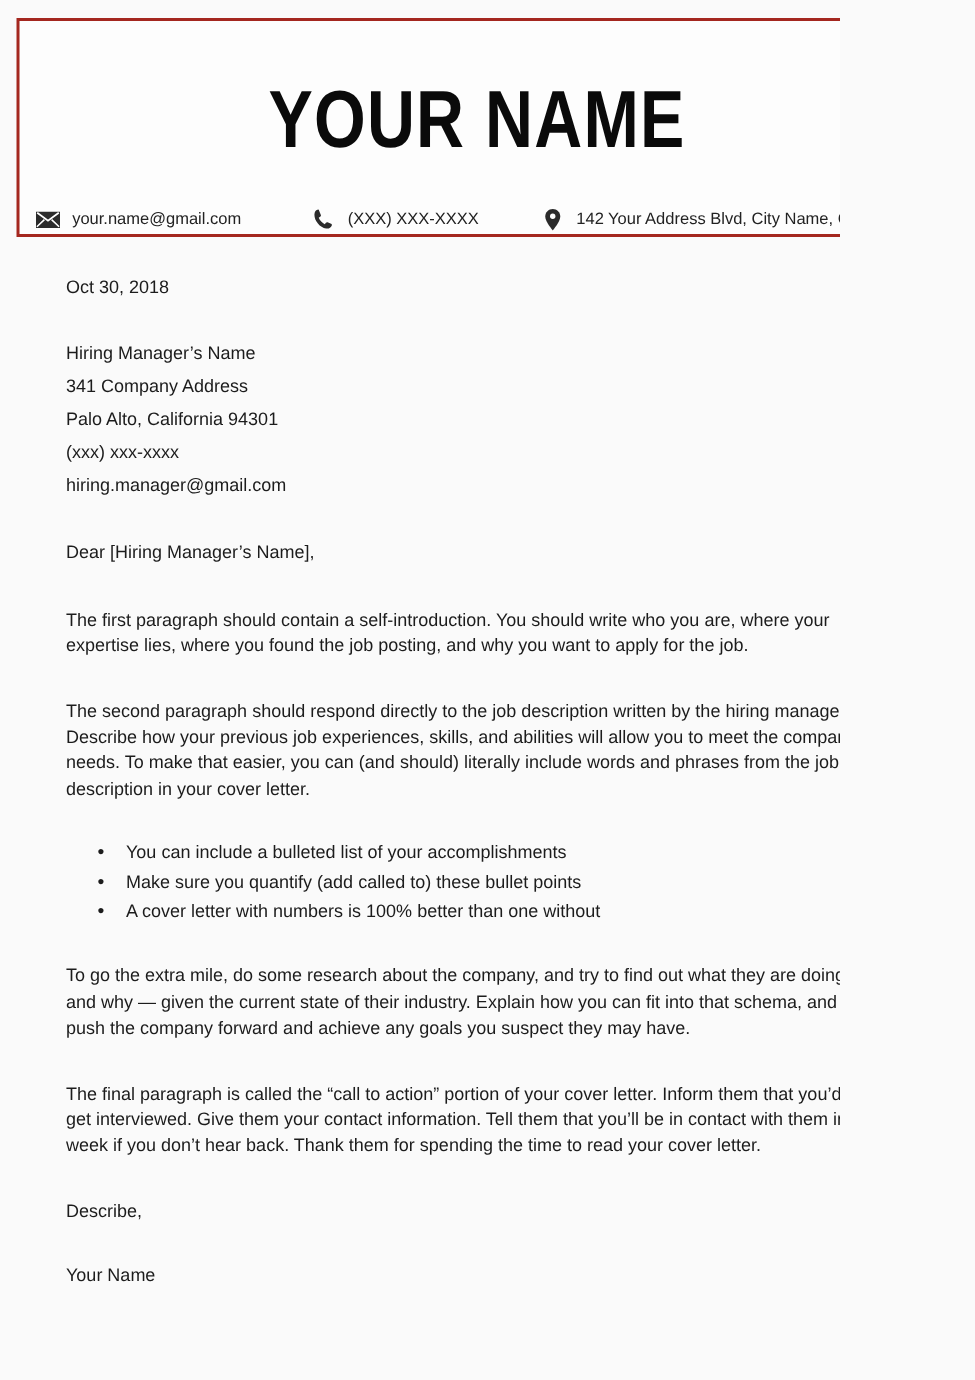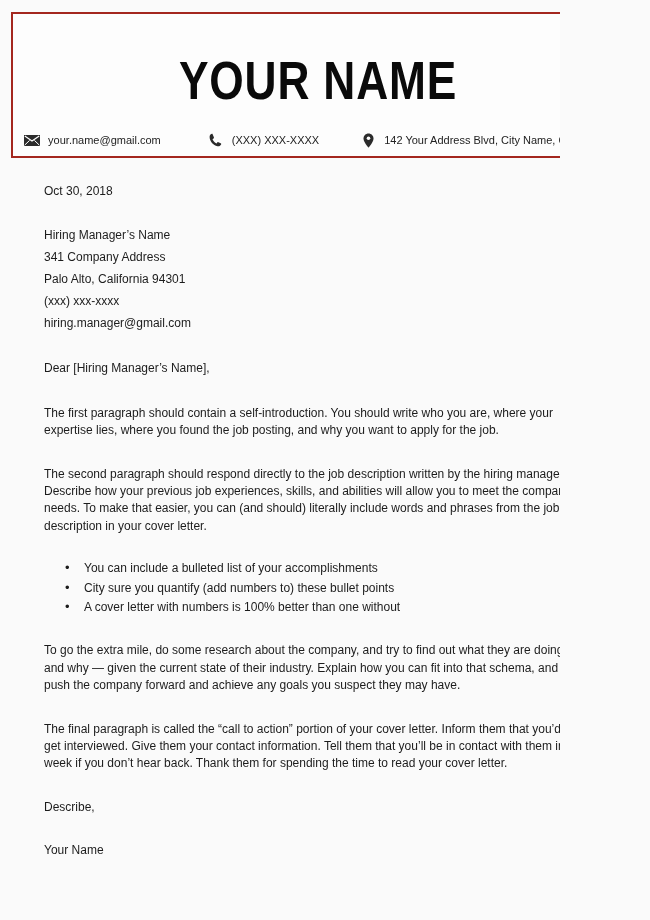--- a/index.html
+++ b/index.html
@@ -49,21 +49,21 @@
     color: #0a0a0a;
     transform: scaleX(0.82);
     transform-origin: center center;
     white-space: nowrap;
   }
 
   .contact-row {
     position: absolute;
     left: 0;
     right: 0;
-    top: 118px;
+    top: 124px;
     display: flex;
     justify-content: center;
     align-items: center;
     gap: 0;
   }
   .contact-item {
     display: flex;
     align-items: center;
     font-size: 11px;
     color: #222222;
@@ -198,21 +198,21 @@
     </div>
 
     <div class="salutation">Dear [Hiring Manager’s Name],</div>
 
     <p class="para">The first paragraph should contain a self-introduction. You should write who you are, where your expertise lies, where you found the job posting, and why you want to apply for the job.</p>
 
     <p class="para tight">The second paragraph should respond directly to the job description written by the hiring manager. Describe how your previous job experiences, skills, and abilities will allow you to meet the company’s needs. To make that easier, you can (and should) literally include words and phrases from the job description in your cover letter.</p>
 
     <ul class="bullets">
       <li>You can include a bulleted list of your accomplishments</li>
-      <li>City sure you quantify (add numbers to) these bullet points</li>
+      <li>Make sure you quantify (add called to) these bullet points</li>
       <li>A cover letter with numbers is 100% better than one without</li>
     </ul>
 
     <p class="para">To go the extra mile, do some research about the company, and try to find out what they are doing — and why — given the current state of their industry. Explain how you can fit into that schema, and help push the company forward and achieve any goals you suspect they may have.</p>
 
     <p class="para">The final paragraph is called the “call to action” portion of your cover letter. Inform them that you’d love to get interviewed. Give them your contact information. Tell them that you’ll be in contact with them in a week if you don’t hear back. Thank them for spending the time to read your cover letter.</p>
 
     <div class="closing">Describe,</div>
 
     <div class="signature">Your Name</div>

